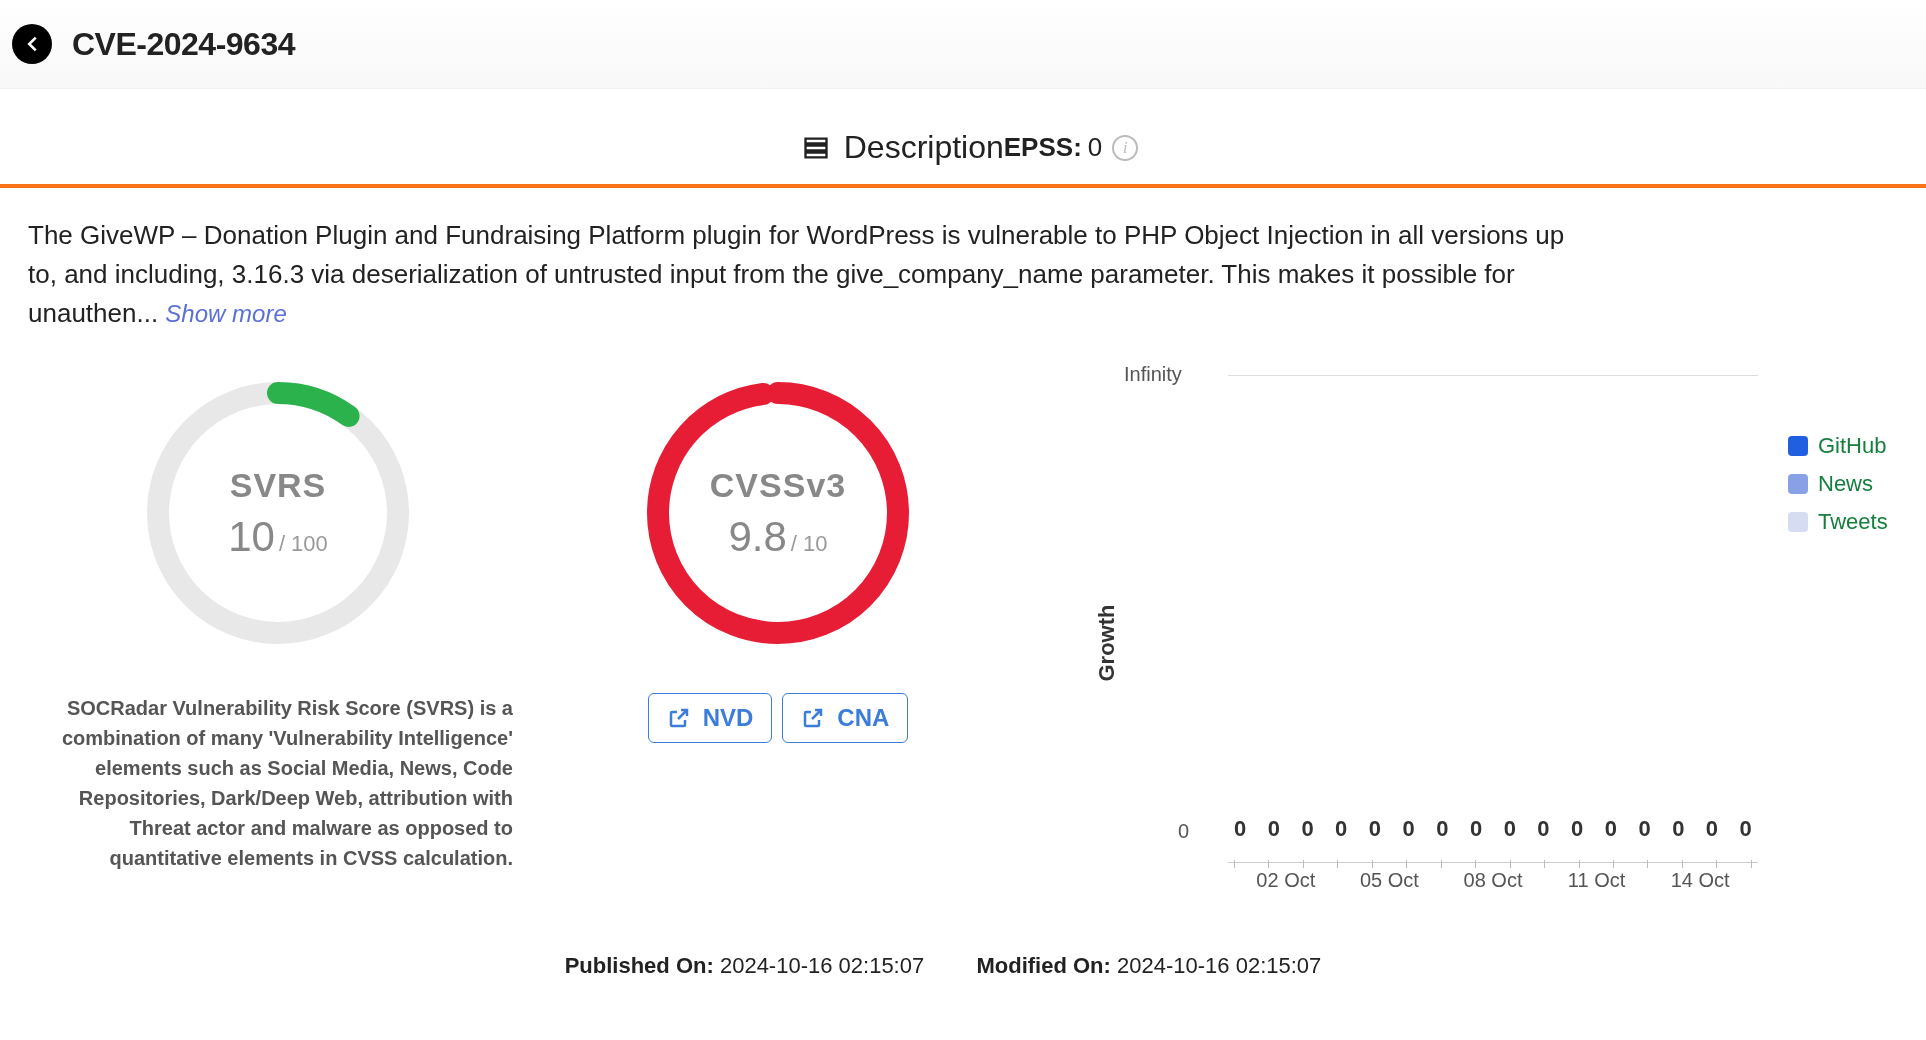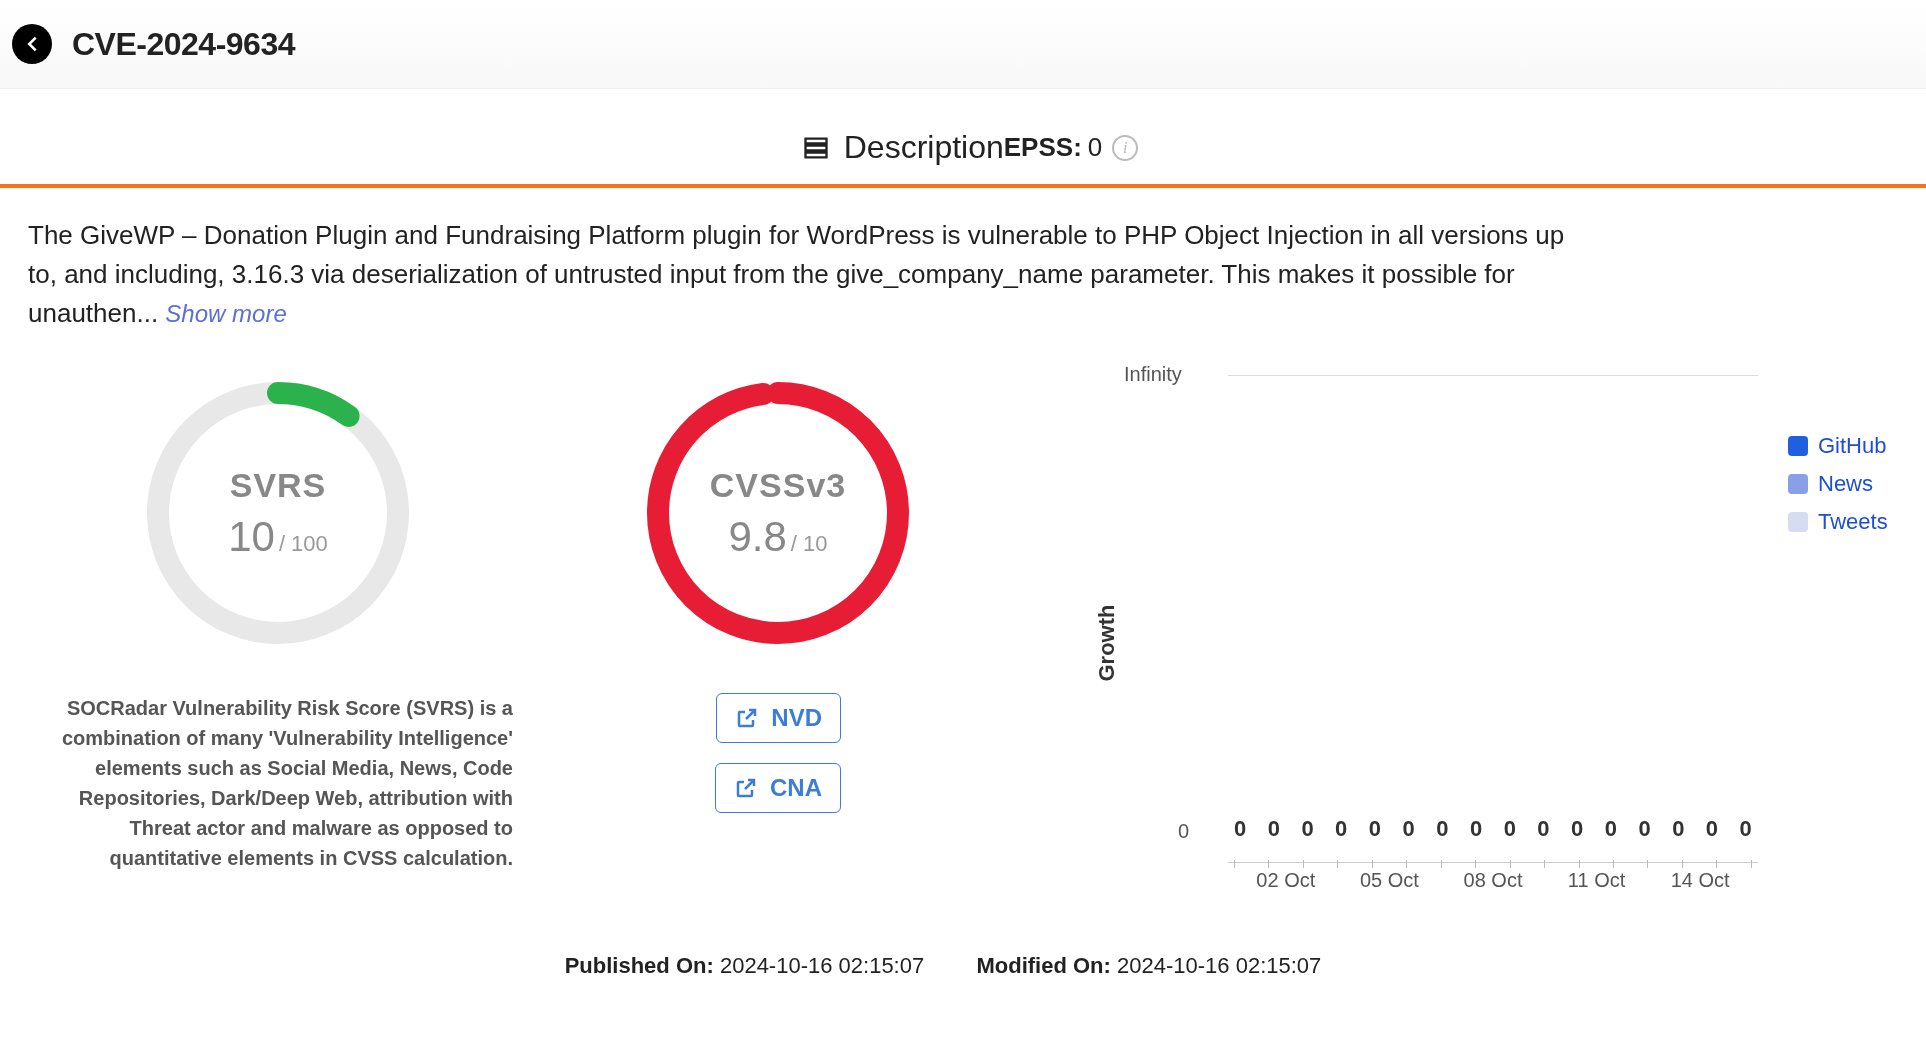--- a/index.html
+++ b/index.html
@@ -20,38 +20,38 @@
 .show-more { color: #5b6fd6; font-style: italic; font-size: 24px; cursor: pointer; }
 .metrics-row { display: flex; padding: 20px 28px 10px 28px; align-items: flex-start; }
 .gauge-col { display: flex; flex-direction: column; align-items: center; width: 500px; }
 .gauge-box { position: relative; width: 300px; height: 300px; }
 .gauge-center { position: absolute; inset: 0; display: flex; flex-direction: column; align-items: center; justify-content: center; }
 .gauge-title { font-size: 34px; font-weight: 700; color: #888; letter-spacing: 1px; }
 .gauge-value-row { display: flex; align-items: baseline; margin-top: 8px; }
 .gauge-value { font-size: 42px; font-weight: 400; color: #888; }
 .gauge-max { font-size: 22px; color: #999; margin-left: 4px; }
 .svrs-note { margin-top: 30px; font-size: 20px; font-weight: 600; color: #555; text-align: right; line-height: 1.5; max-width: 470px; }
-.ext-links { margin-top: 30px; display: flex; flex-direction: column; gap: 20px; align-items: flex-end; }
+.ext-links { margin-top: 30px; display: flex; gap: 10px; align-items: flex-start; }
 .ext-link { display: flex; align-items: center; border: 1.5px solid #3b7dd8; border-radius: 6px; padding: 10px 18px; color: #3b7dd8; font-size: 24px; font-weight: 600; cursor: pointer; min-width: 110px; justify-content: center; }
 .ext-link svg { margin-right: 12px; }
 .chart-col { flex: 1; position: relative; padding-left: 40px; display: flex; }
 .chart-area { position: relative; flex: 1; }
 .y-top-label { position: absolute; top: 0; left: 56px; font-size: 20px; color: #555; }
 .y-top-line { position: absolute; top: 12px; left: 160px; right: 0; border-top: 1px solid #ddd; }
 .y-axis-title { position: absolute; left: 0; top: 50%; transform: translateY(-50%) rotate(-90deg); transform-origin: center; font-size: 22px; font-weight: 700; color: #333; }
 .y-bottom-label { position: absolute; bottom: 80px; left: 110px; font-size: 20px; color: #555; }
 .plot-box { position: absolute; left: 160px; right: 0; bottom: 60px; top: 12px; border-bottom: 1px solid #ccc; }
 .zero-row { position: absolute; left: 0; right: 0; bottom: 20px; display: flex; justify-content: space-between; padding: 0 6px; }
 .zero-row span { font-size: 22px; font-weight: 700; color: #333; }
 .tick-row { position: absolute; left: 0; right: 0; bottom: -30px; display: flex; padding: 0 6px; }
 .tick-row span { flex: 1; text-align: center; font-size: 20px; color: #555; }
 .ticks { position: absolute; left: 0; right: 0; bottom: -6px; display: flex; justify-content: space-between; padding: 0 6px; }
 .ticks i { width: 1px; height: 8px; background: #bbb; display: block; }
 .legend { width: 140px; padding-left: 30px; padding-top: 70px; }
-.legend-item { display: flex; align-items: center; margin-bottom: 12px; font-size: 22px; color: #1d4ed8; }
+.legend-item { display: flex; align-items: center; margin-bottom: 12px; font-size: 22px; color: #15803d; }
 .legend-swatch { width: 20px; height: 20px; border-radius: 4px; margin-right: 10px; }
 .dates-row { text-align: center; padding: 20px 40px 30px 0; font-size: 22px; color: #222; }
 .dates-row .lbl { font-weight: 700; }
 .dates-row .gap { display: inline-block; width: 40px; }
 </style>
 </head>
 <body>
 
 <div class="header">
   <div class="back-btn">

